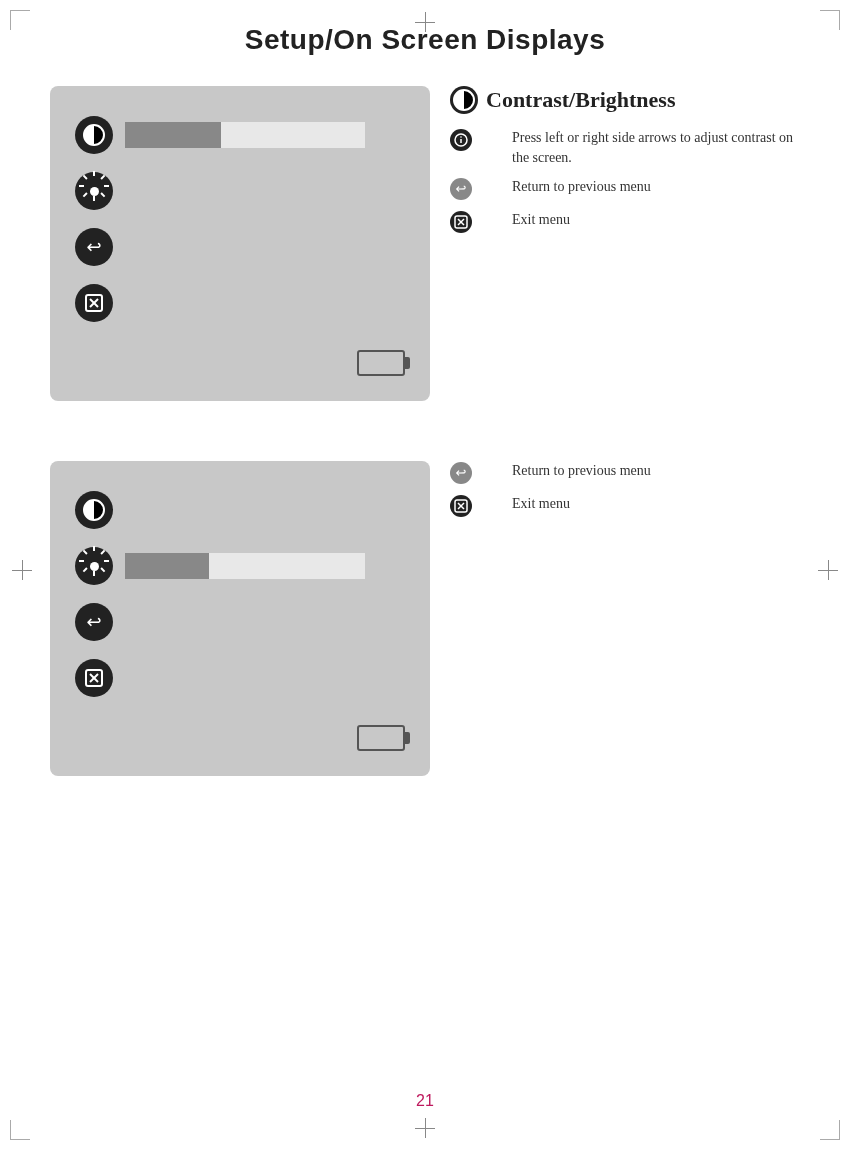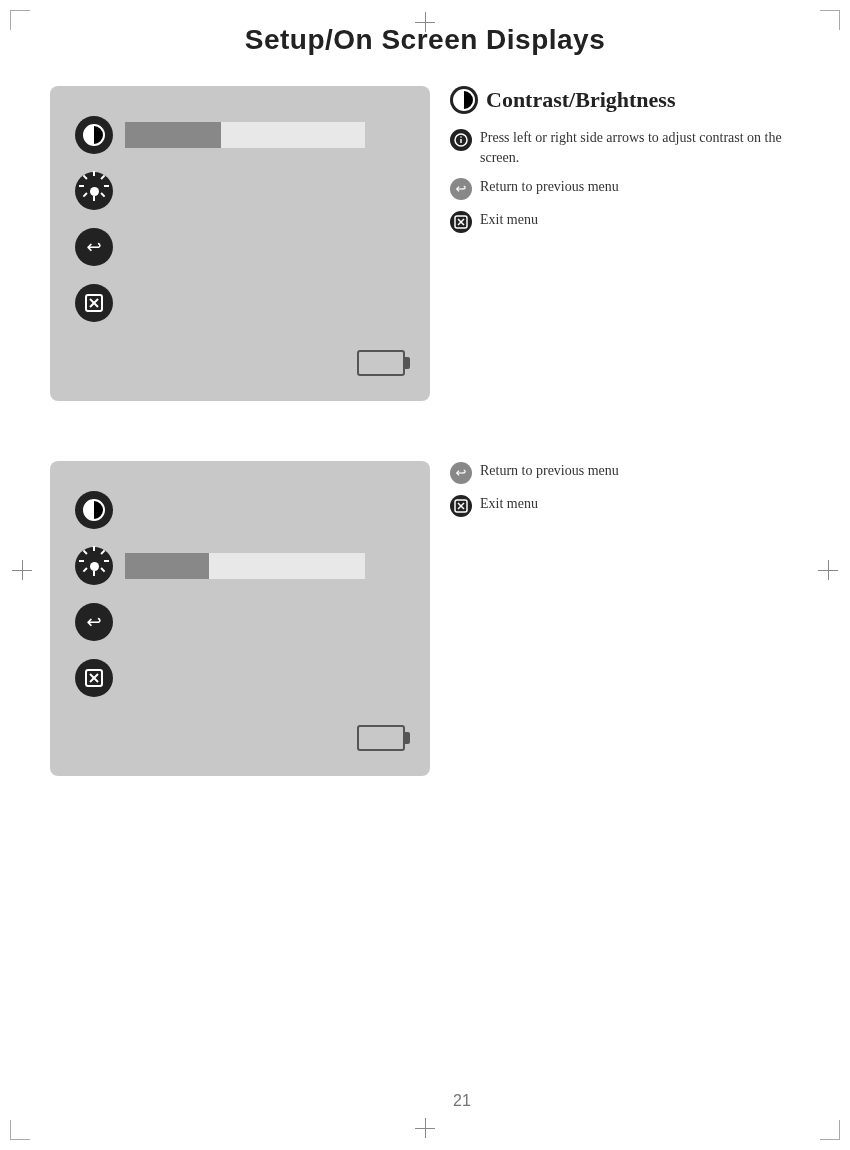--- a/index.html
+++ b/index.html
@@ -244,20 +244,21 @@
       font-size: 22px;
       font-weight: bold;
       color: #222;
     }
 
     
     .info-line {
       display: flex;
       align-items: flex-start;
       margin-bottom: 10px;
+      gap: 32px;
     }
     .info-icon {
       width: 22px;
       height: 22px;
       border-radius: 50%;
       background: #555;
       display: flex;
       align-items: center;
       justify-content: center;
       flex-shrink: 0;
@@ -273,22 +274,21 @@
       line-height: 1.4;
     }
 
     
     .page-number {
       position: absolute;
       bottom: 40px;
       left: 50%;
       transform: translateX(-50%);
       font-size: 16px;
-      color: #737373;
-      margin-left: 37px;
+      color: #be185d;
     }
 
     
     .svg-icon {
       width: 20px;
       height: 20px;
     }
   </style>
 </head>
 <body>

